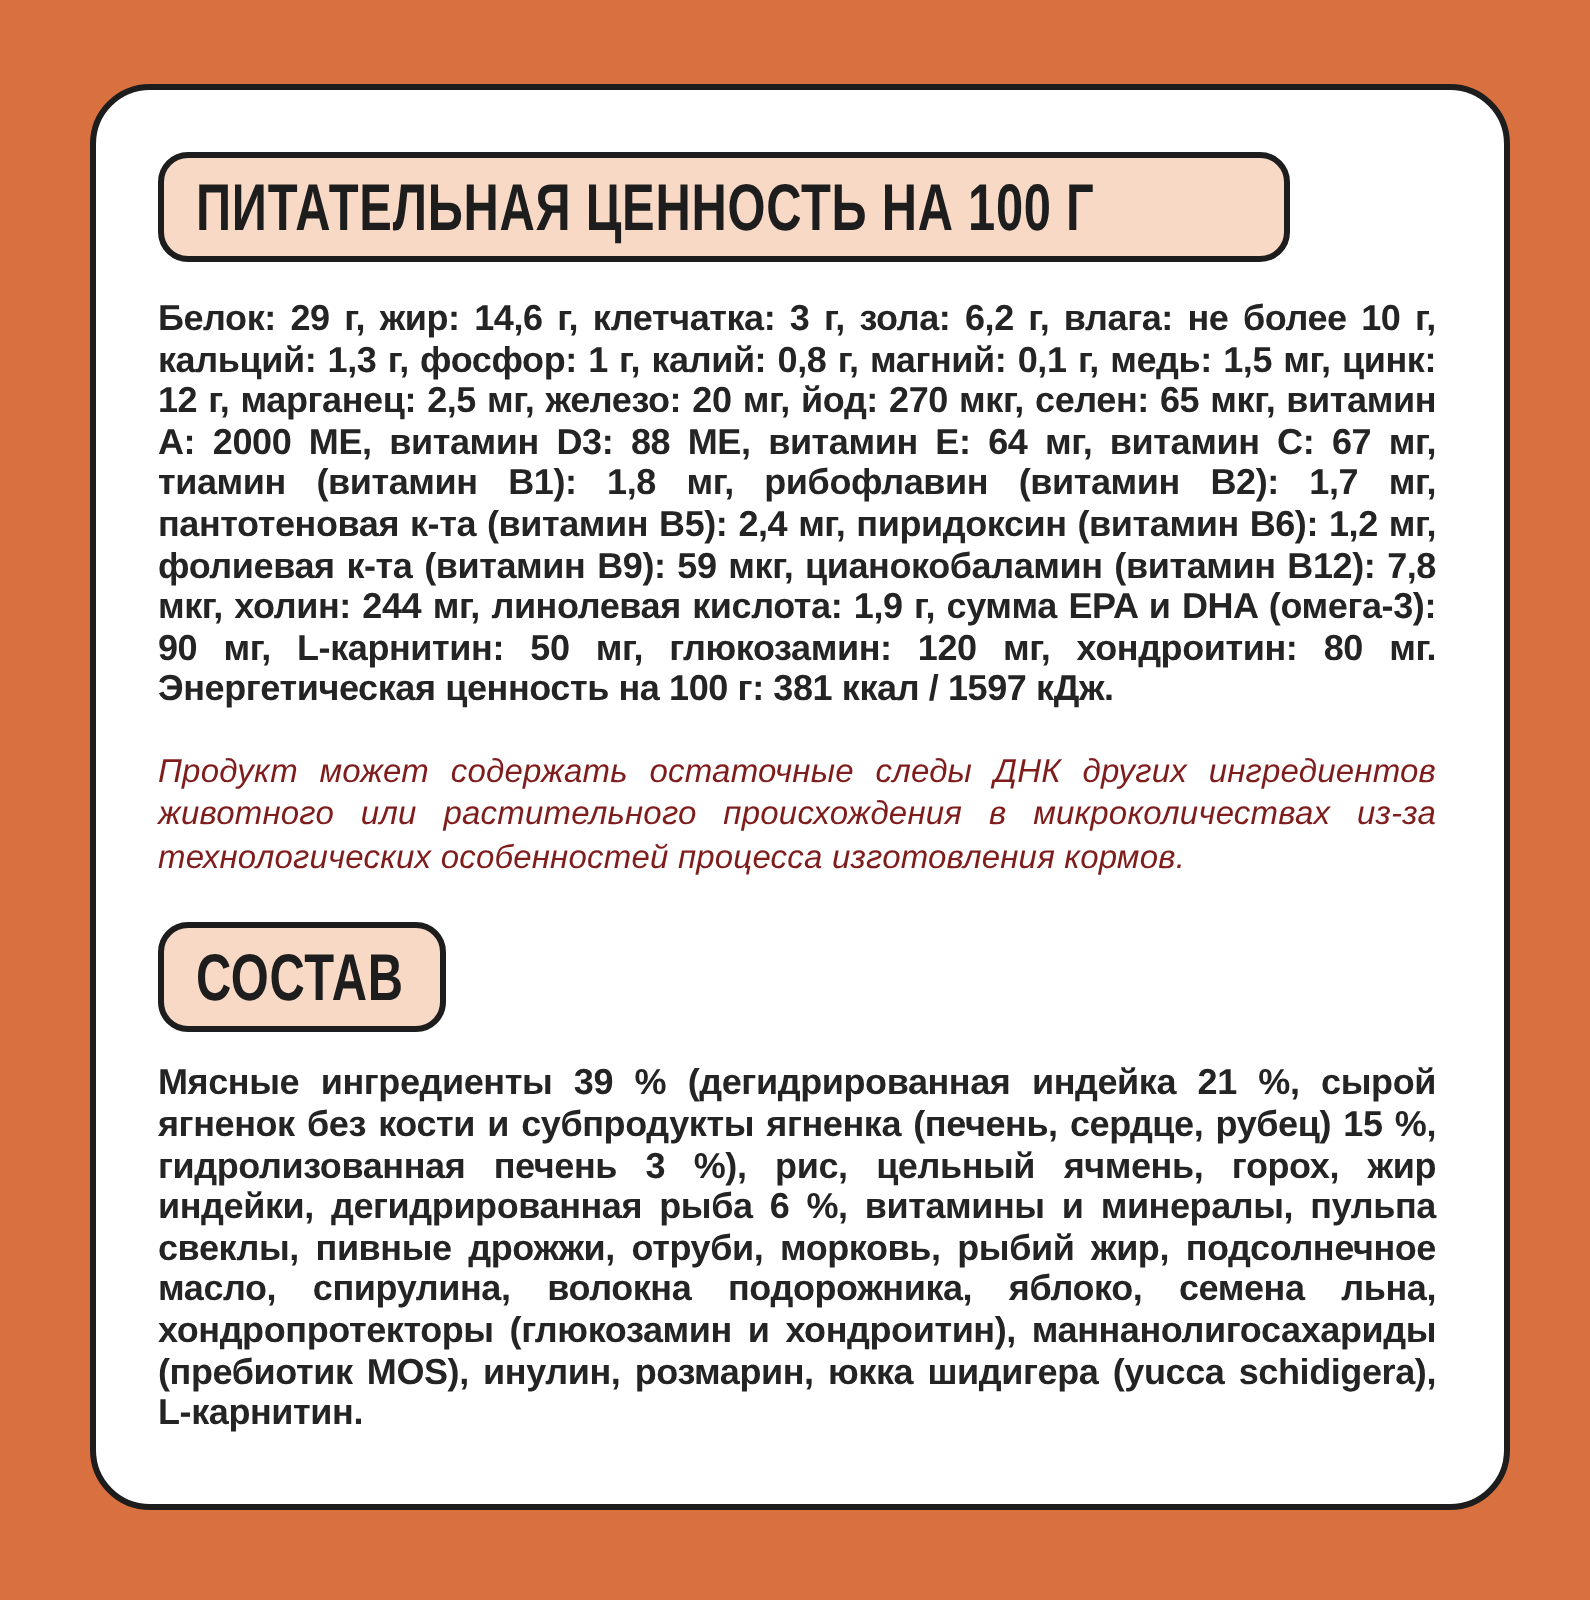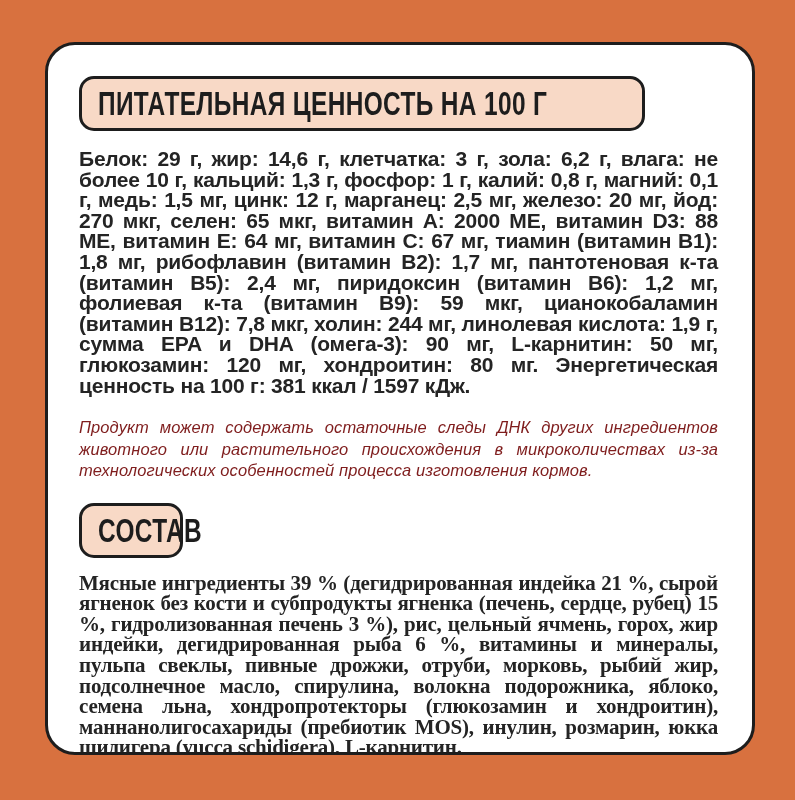--- a/index.html
+++ b/index.html
@@ -38,41 +38,41 @@
     font-size:33px;
     line-height:1;
     color:var(--ink);
     white-space:nowrap;
     display:inline-block;
     transform:scaleX(0.74);
     transform-origin:left center;
     letter-spacing:0.5px;
   }
   .badge-nutrition{width:566px;}
-  .badge-composition{width:104px;margin-top:21px;}
+  .badge-composition{width:144px;margin-top:21px;}
   .body-text{
     margin:18px 0 0 0;
     font-weight:700;
-    font-size:21px;
+    font-size:18px;
     line-height:20.6px;
     letter-spacing:-0.2px;
     color:var(--text);
     text-align:justify;
   }
   .note-text{
     margin:21px 0 0 0;
     font-style:italic;
     font-weight:400;
     font-size:16.5px;
     line-height:21.5px;
     letter-spacing:0.1px;
     color:#7f1d1d;
     text-align:justify;
   }
-  .composition-text{margin-top:15px;font-family:Liberation Serif, serif;}
+  .composition-text{margin-top:15px;}
 </style>
 </head>
 <body>
 
 <div class="card">
 
   <div class="badge badge-nutrition">
     <span class="badge-text">ПИТАТЕЛЬНАЯ ЦЕННОСТЬ НА 100 Г</span>
   </div>
 

